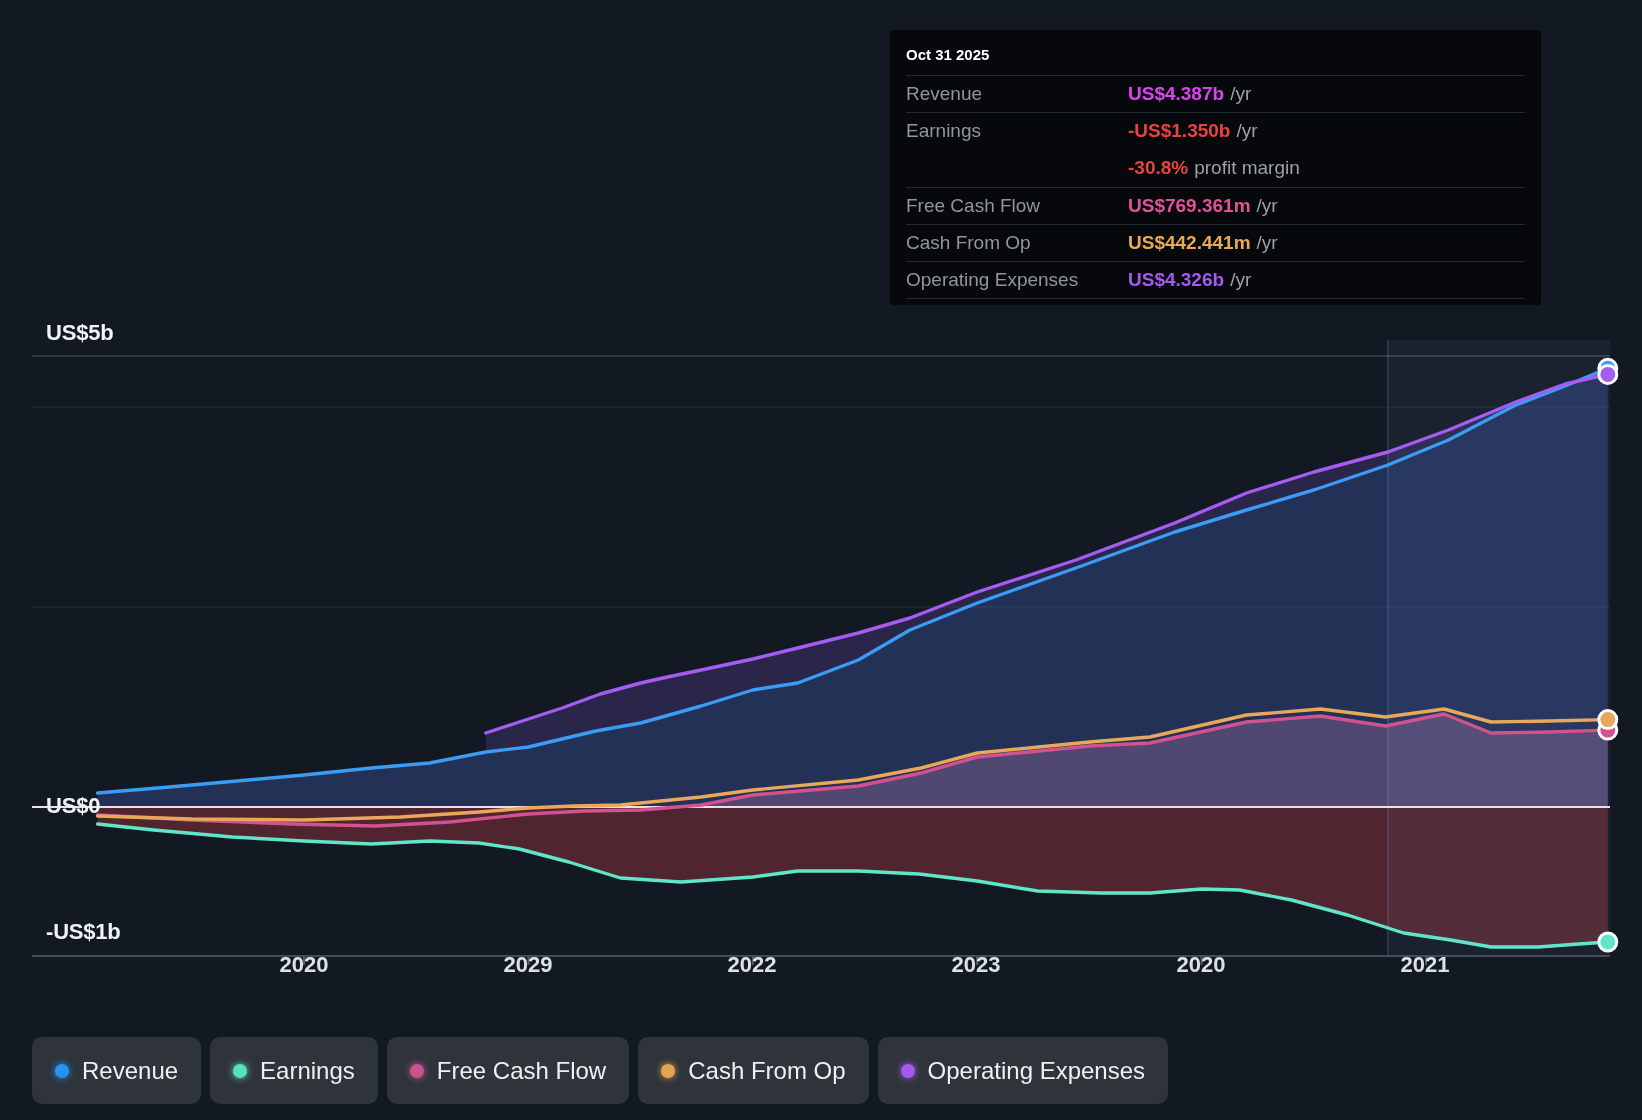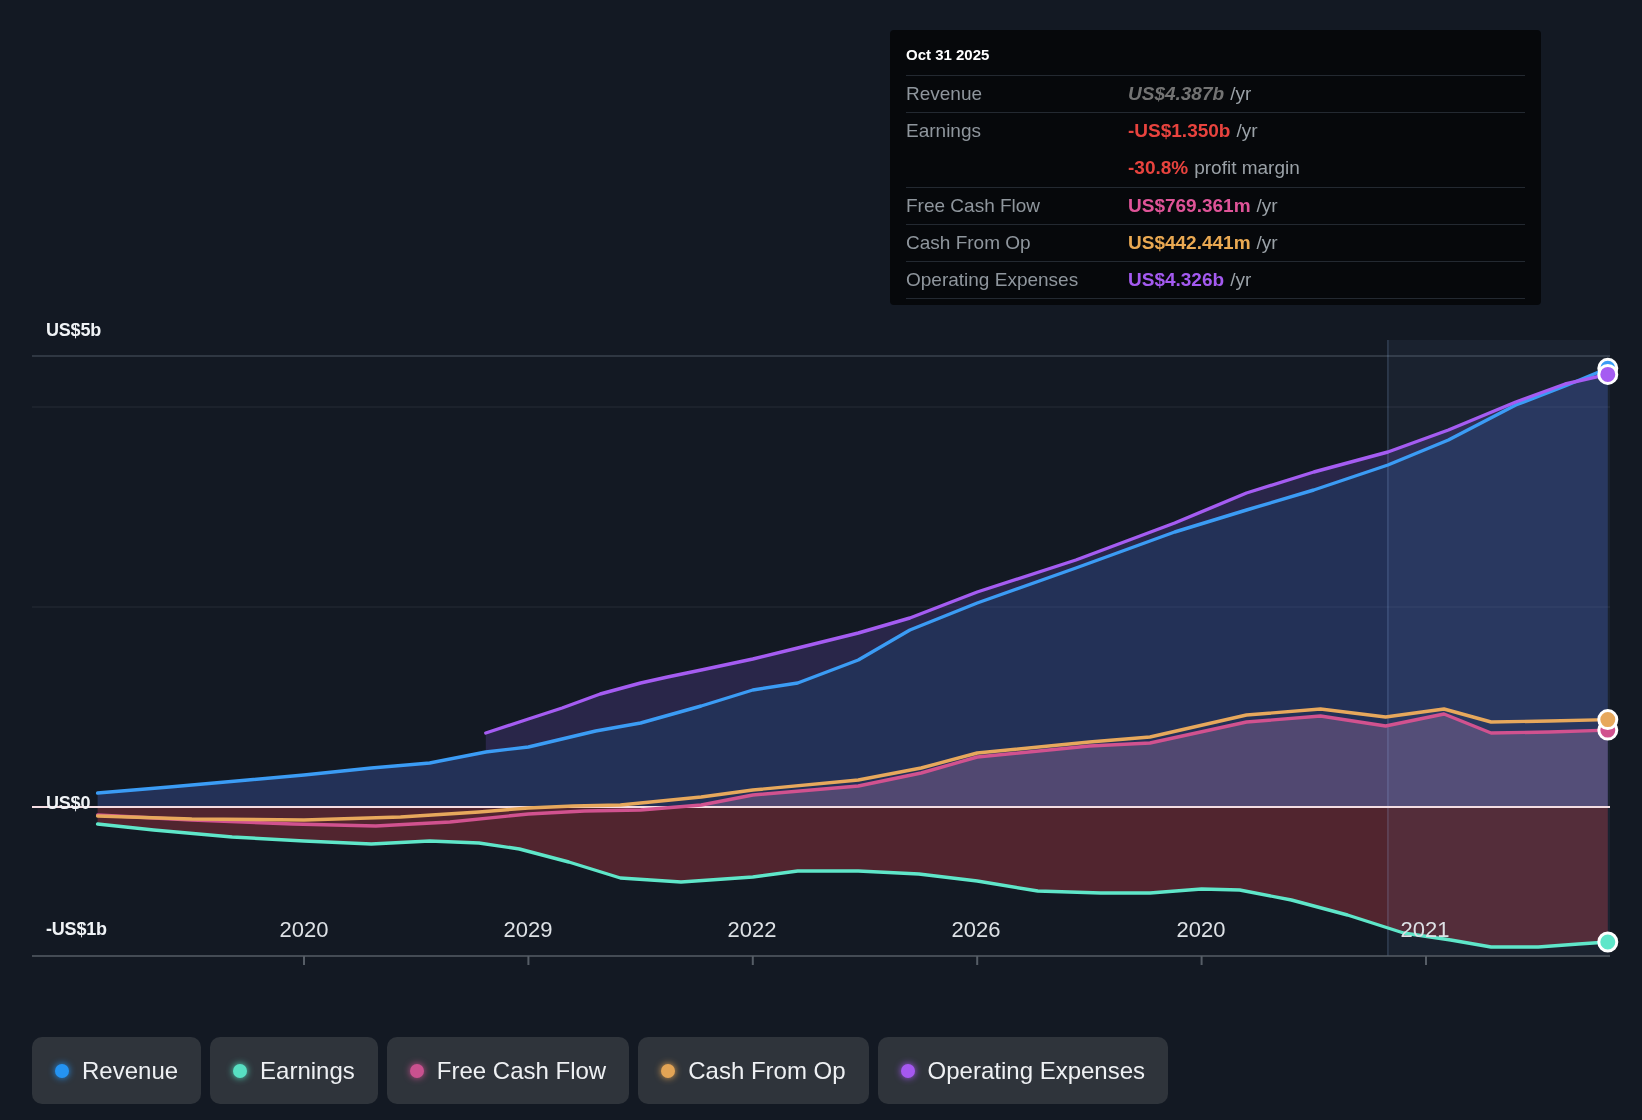--- a/index.html
+++ b/index.html
@@ -1,23 +1,23 @@
 <!DOCTYPE html>
 <html><head>
 <meta charset="utf-8">
 <style>
   html,body{margin:0;padding:0;background:#131923;width:1642px;height:1120px;overflow:hidden;
     font-family:"Liberation Sans",sans-serif;}
   #stage{position:relative;width:1642px;height:1120px;background:#131923;}
   #plot{position:absolute;left:0;top:0;}
-  .ylabel{position:absolute;left:46px;font-size:18px;font-weight:700;color:#f0f3f6;letter-spacing:-0.2px;}
+  .ylabel{position:absolute;left:46px;font-size:22px;font-weight:700;color:#f0f3f6;letter-spacing:-0.2px;}
   .yl-top{top:320px;}
   .yl-zero{top:793px;}
   .yl-neg{top:919px;}
-  .xlabel{position:absolute;top:917px;width:90px;text-align:center;font-size:22px;font-weight:400;color:#dde1e5;}
+  .xlabel{position:absolute;top:952px;width:90px;text-align:center;font-size:22px;font-weight:700;color:#dde1e5;}
   
   .tooltip{position:absolute;left:890px;top:30px;width:651px;box-sizing:border-box;
     background:#06080b;border-radius:4px;padding:0 16px 6px 16px;}
   .tt-title{font-size:15px;font-weight:700;color:#ffffff;padding:16px 0 12px 0;border-bottom:1px solid #232931;}
   .tt-row{display:flex;align-items:center;height:36px;font-size:19px;border-bottom:1px solid #232931;}
   .tt-row.no-line{border-bottom:none;}
   .tt-row.tall{height:38px;align-items:center;}
   .tt-label{width:222px;color:#8f969d;flex:none;}
   .tt-value{font-weight:700;}
   .tt-suffix{color:#9aa1a7;margin-left:6px;}
@@ -63,30 +63,30 @@
       <line x1="1426" x2="1426" y1="956" y2="965" stroke="#565d66" stroke-width="2"></line>
     </svg>
 
   <div class="ylabel yl-top">US$5b</div>
   <div class="ylabel yl-zero">US$0</div>
   <div class="ylabel yl-neg">-US$1b</div>
 
   <div class="xlabel" style="left:259px">2020</div>
   <div class="xlabel" style="left:483px">2029</div>
   <div class="xlabel" style="left:707px">2022</div>
-  <div class="xlabel" style="left:931px">2026</div>
+  <div class="xlabel" style="left:931px">2023</div>
   <div class="xlabel" style="left:1156px">2020</div>
   <div class="xlabel" style="left:1380px">2021</div>
 
   <div class="tooltip">
     <div class="tt-title">Oct 31 2025</div>
 
     <div class="tt-row">
       <span class="tt-label">Revenue</span>
-      <span class="tt-value" style="color: #737373; font-style: italic;">US$4.387b</span>
+      <span class="tt-value" style="color: #d946ef;">US$4.387b</span>
       <span class="tt-suffix">/yr</span>
     </div>
 
     <div class="tt-row no-line">
       <span class="tt-label">Earnings</span>
       <span class="tt-value" style="color: rgb(232, 67, 62);">-US$1.350b</span>
       <span class="tt-suffix">/yr</span>
     </div>
 
     <div class="tt-row tall">

